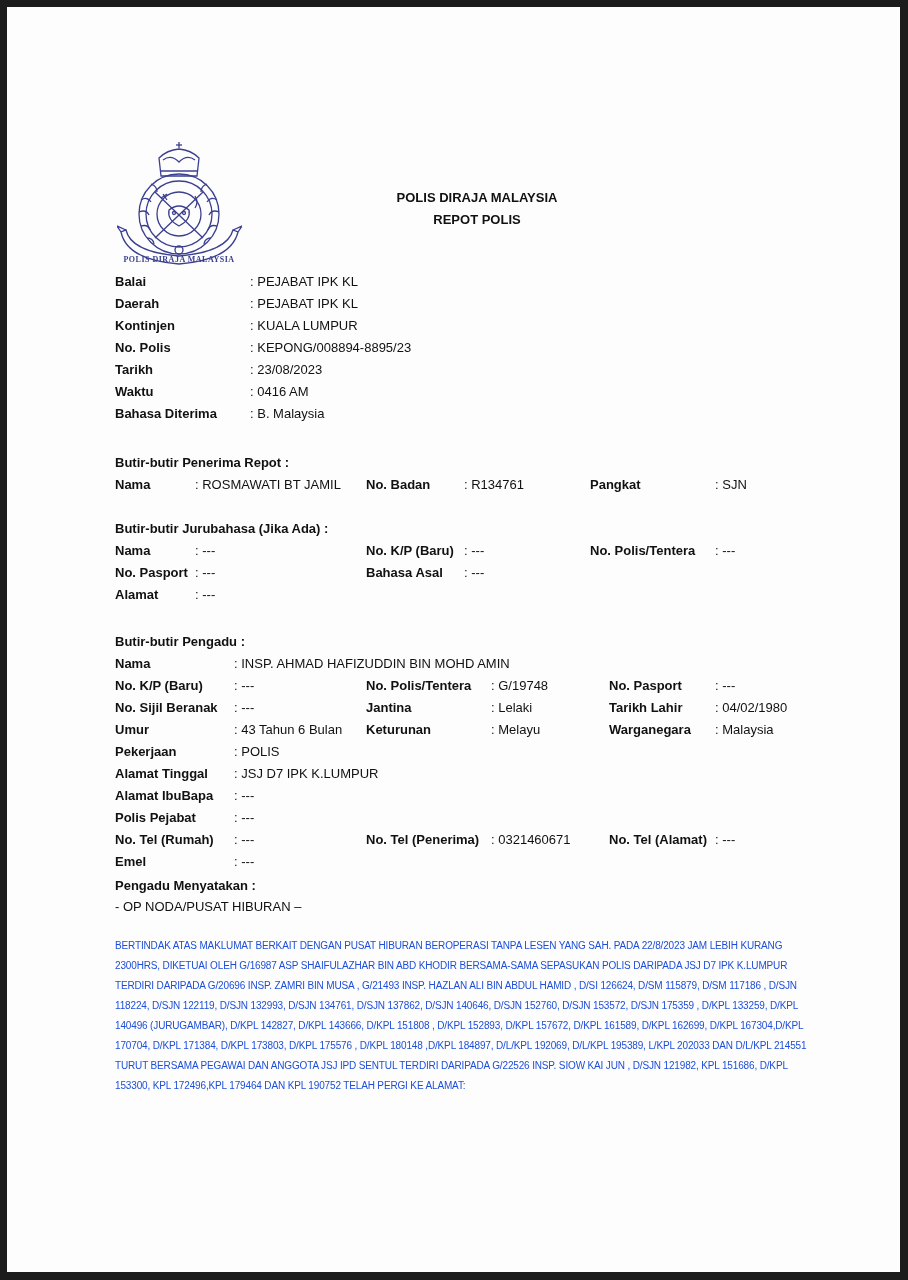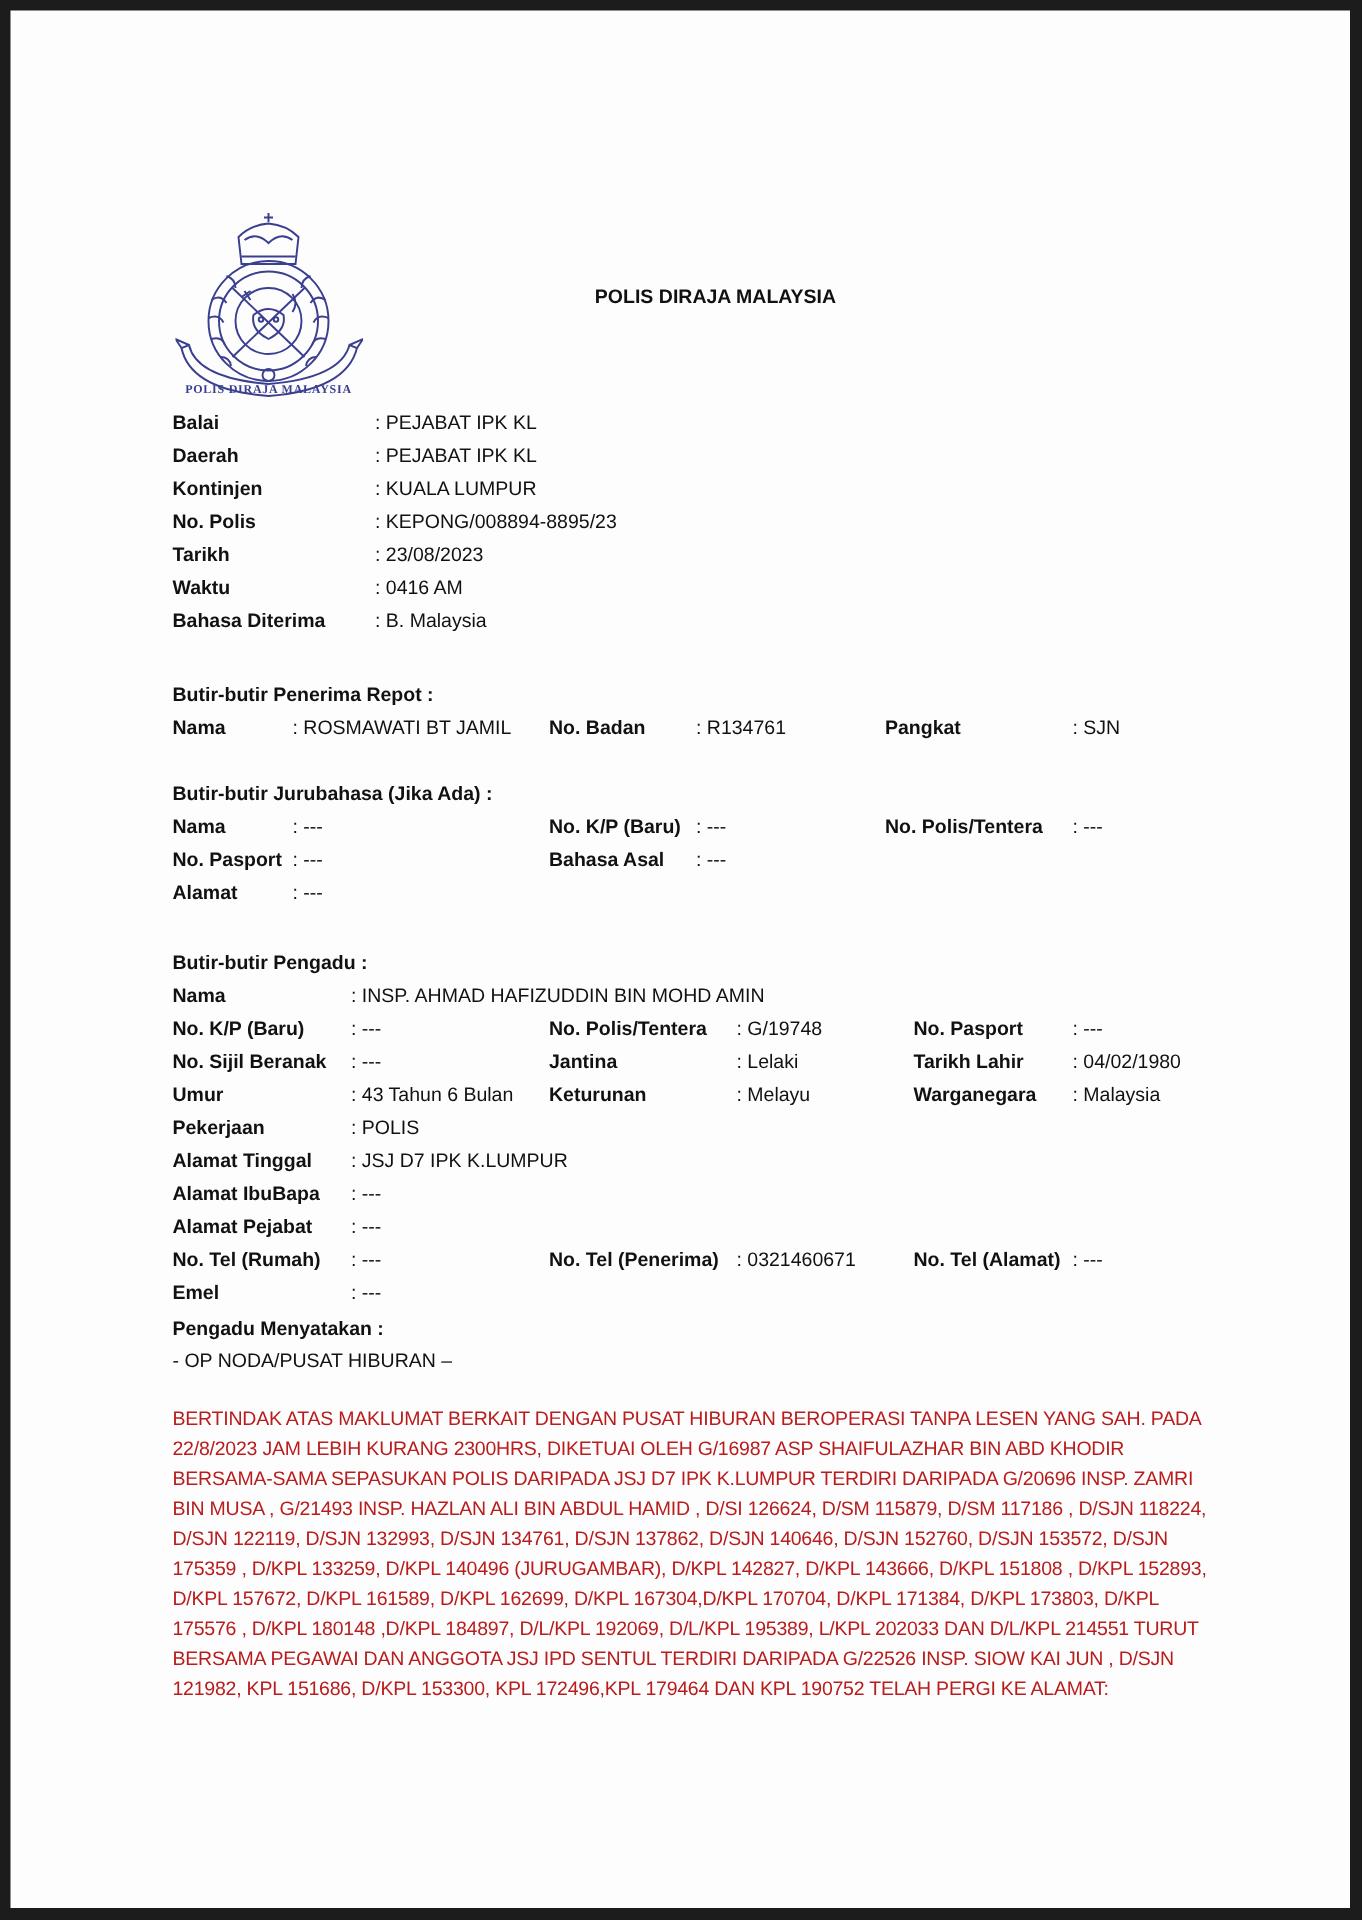--- a/index.html
+++ b/index.html
@@ -29,23 +29,23 @@
     font-size: 13px;
     line-height: 22px;
     color: #111;
   }
   .t { position: absolute; font-size: 13px; white-space: nowrap; line-height: 16px; }
   .b { font-weight: bold; }
   .para {
     position: absolute;
     left: 108px; top: 936px;
     width: 700px;
-    font-size: 13px;
+    font-size: 10px;
     line-height: 20px;
-    color: #b91c1c;
+    color: #1d4ed8;
     letter-spacing: -0.15px;
   }
 </style>
 </head>
 <body>
 
 <div class="page">
 
   <div class="logo">
     <svg width="125" height="132" viewBox="0 0 125 132" xmlns="http://www.w3.org/2000/svg">
@@ -80,20 +80,21 @@
         <path d="M4 92 Q10 120 62 124 Q114 120 121 92 L116 90 Q110 112 62 116 Q14 112 9 90 Z"></path>
         <path d="M4 92 L0 86 L9 90"></path>
         <path d="M121 92 L125 86 L116 90"></path>
       </g>
       <text x="62" y="122" text-anchor="middle" font-size="8" font-weight="bold" fill="#3a3f8f" font-family="Liberation Serif, serif" letter-spacing="0.5">POLIS DIRAJA MALAYSIA</text>
     </svg>
   </div>
 
   <div class="title-block">
     <div>POLIS DIRAJA MALAYSIA</div>
+    <div>REPOT POLIS</div>
   </div>
 
   <div>
     <span class="t b" style="left:108px;top:267px">Balai</span>
     <span class="t" style="left:243px;top:267px">: PEJABAT IPK KL</span>
 
     <span class="t b" style="left:108px;top:289px">Daerah</span>
     <span class="t" style="left:243px;top:289px">: PEJABAT IPK KL</span>
 
     <span class="t b" style="left:108px;top:311px">Kontinjen</span>
@@ -170,21 +171,21 @@
 
     <span class="t b" style="left:108px;top:737px">Pekerjaan</span>
     <span class="t" style="left:227px;top:737px">: POLIS</span>
 
     <span class="t b" style="left:108px;top:759px">Alamat Tinggal</span>
     <span class="t" style="left:227px;top:759px">: JSJ D7 IPK K.LUMPUR</span>
 
     <span class="t b" style="left:108px;top:781px">Alamat IbuBapa</span>
     <span class="t" style="left:227px;top:781px">: ---</span>
 
-    <span class="t b" style="left:108px;top:803px">Alamat Pejabat</span>
+    <span class="t b" style="left:108px;top:803px">Polis Pejabat</span>
     <span class="t" style="left:227px;top:803px">: ---</span>
 
     <span class="t b" style="left:108px;top:825px">No. Tel (Rumah)</span>
     <span class="t" style="left:227px;top:825px">: ---</span>
     <span class="t b" style="left:359px;top:825px">No. Tel (Penerima)</span>
     <span class="t" style="left:484px;top:825px">: 0321460671</span>
     <span class="t b" style="left:602px;top:825px">No. Tel (Alamat)</span>
     <span class="t" style="left:708px;top:825px">: ---</span>
 
     <span class="t b" style="left:108px;top:847px">Emel</span>

